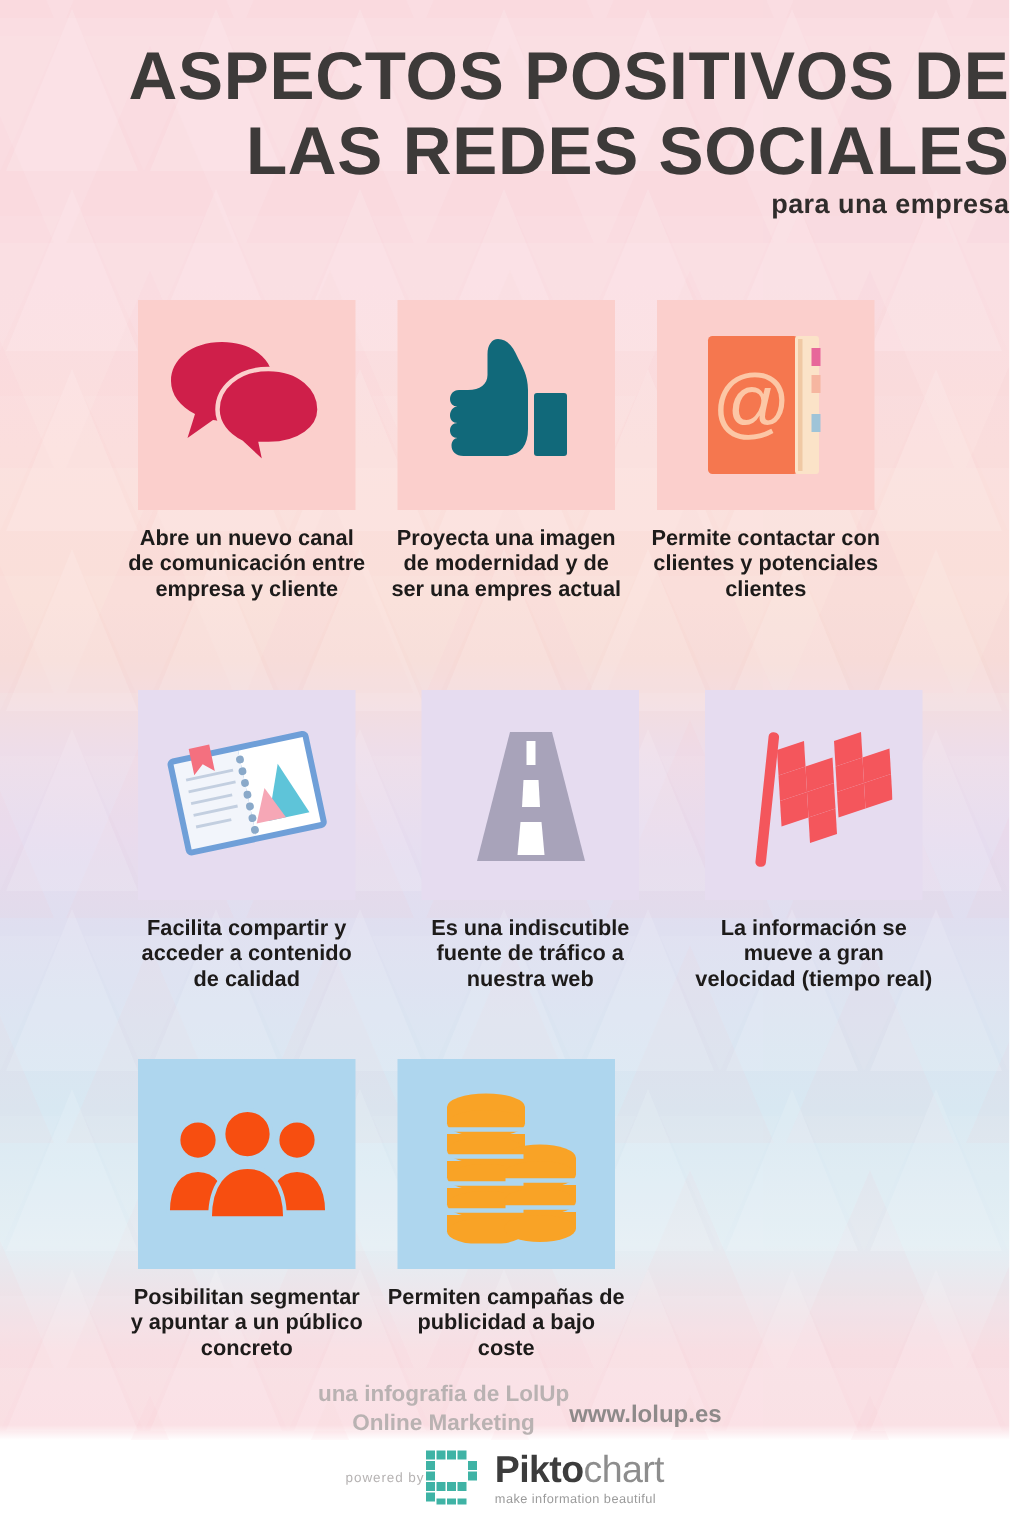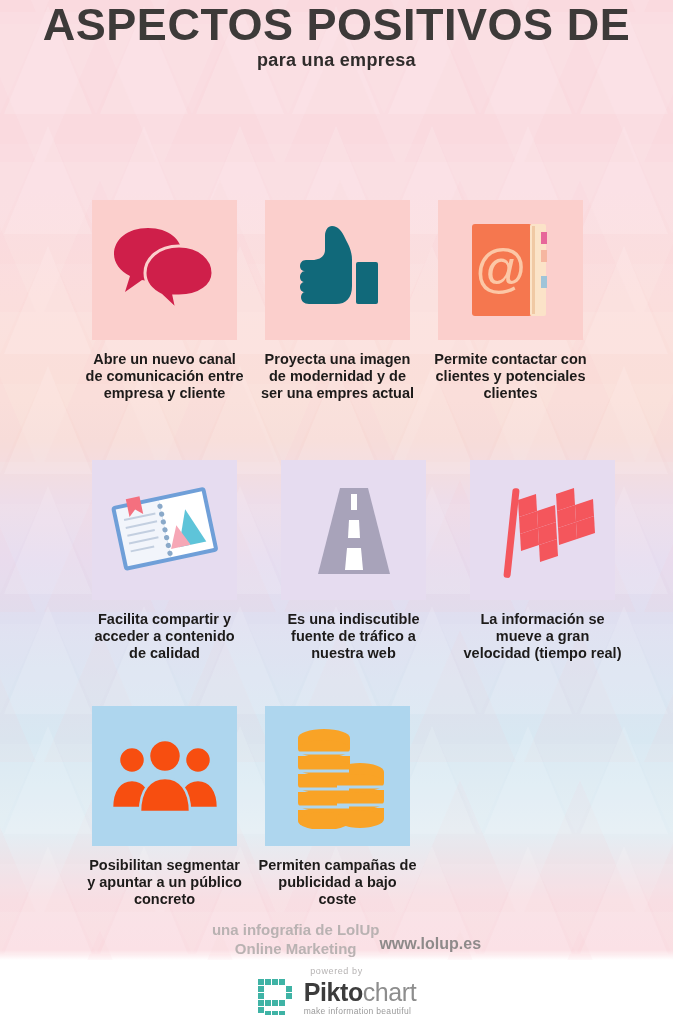--- a/index.html
+++ b/index.html
@@ -40,21 +40,22 @@
     position: absolute;
     inset: 0;
     pointer-events: none;
     opacity: .42;
   }
 
   
   .header {
     position: absolute;
     top: 0; left: 0; right: 0;
-    text-align: center;
+    text-align: right;
+    padding-top: 26px;
   }
   .title-line {
     color: #3d3a39;
     font-weight: 700;
     font-size: 45px;
     line-height: 50px;
     letter-spacing: 0.5px;
     font-family: "Liberation Sans", sans-serif;
     white-space: nowrap;
   }
@@ -126,21 +127,21 @@
     font-weight: 700;
     font-size: 16px;
     padding-top: 9px;
   }
 
   .pikto-wrap {
     position: absolute;
     top: 966px;
     left: 0; right: 0;
     display: flex;
-    flex-direction: column;
+    flex-direction: row;
     align-items: center;
     justify-content: center;
   }
   .powered {
     color: #b6b3b3;
     font-size: 9px;
     letter-spacing: .6px;
     margin-bottom: 2px;
   }
   .pikto-row { display: flex; align-items: center; gap: 7px; }
@@ -174,20 +175,21 @@
       <pattern id="tris2" width="120" height="150" patternUnits="userSpaceOnUse" patternTransform="translate(40,20)">
         <polygon points="60,10 116,142 4,142" fill="#f5b9c4" opacity="0.22"></polygon>
       </pattern>
     </defs>
     <rect x="0" y="0" width="673" height="960" fill="url(#tris2)"></rect>
     <rect x="0" y="0" width="673" height="960" fill="url(#tris)"></rect>
   </svg>
 
   <div class="header">
     <div class="title-line">ASPECTOS POSITIVOS DE</div>
+    <div class="title-line">LAS REDES SOCIALES</div>
     <div class="subtitle">para una empresa</div>
   </div>
 
   <div class="grid">
 
     <div class="row row-1">
 
       <div class="cell">
         <div class="icon-box box-pink">
           <svg width="110" height="100" viewBox="0 0 110 100">

